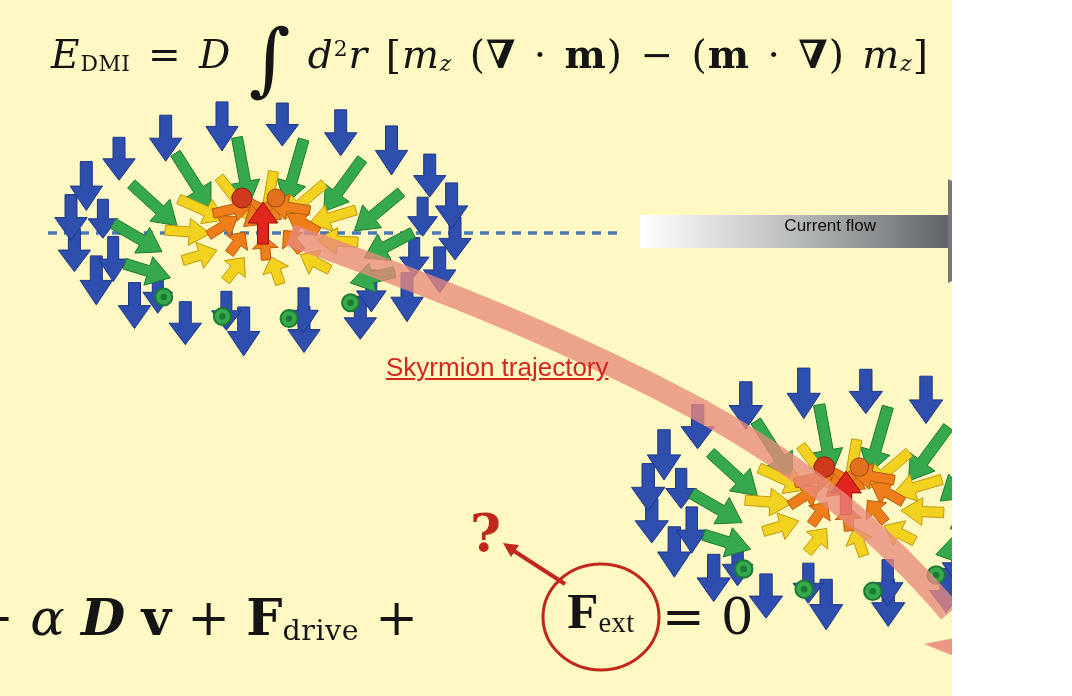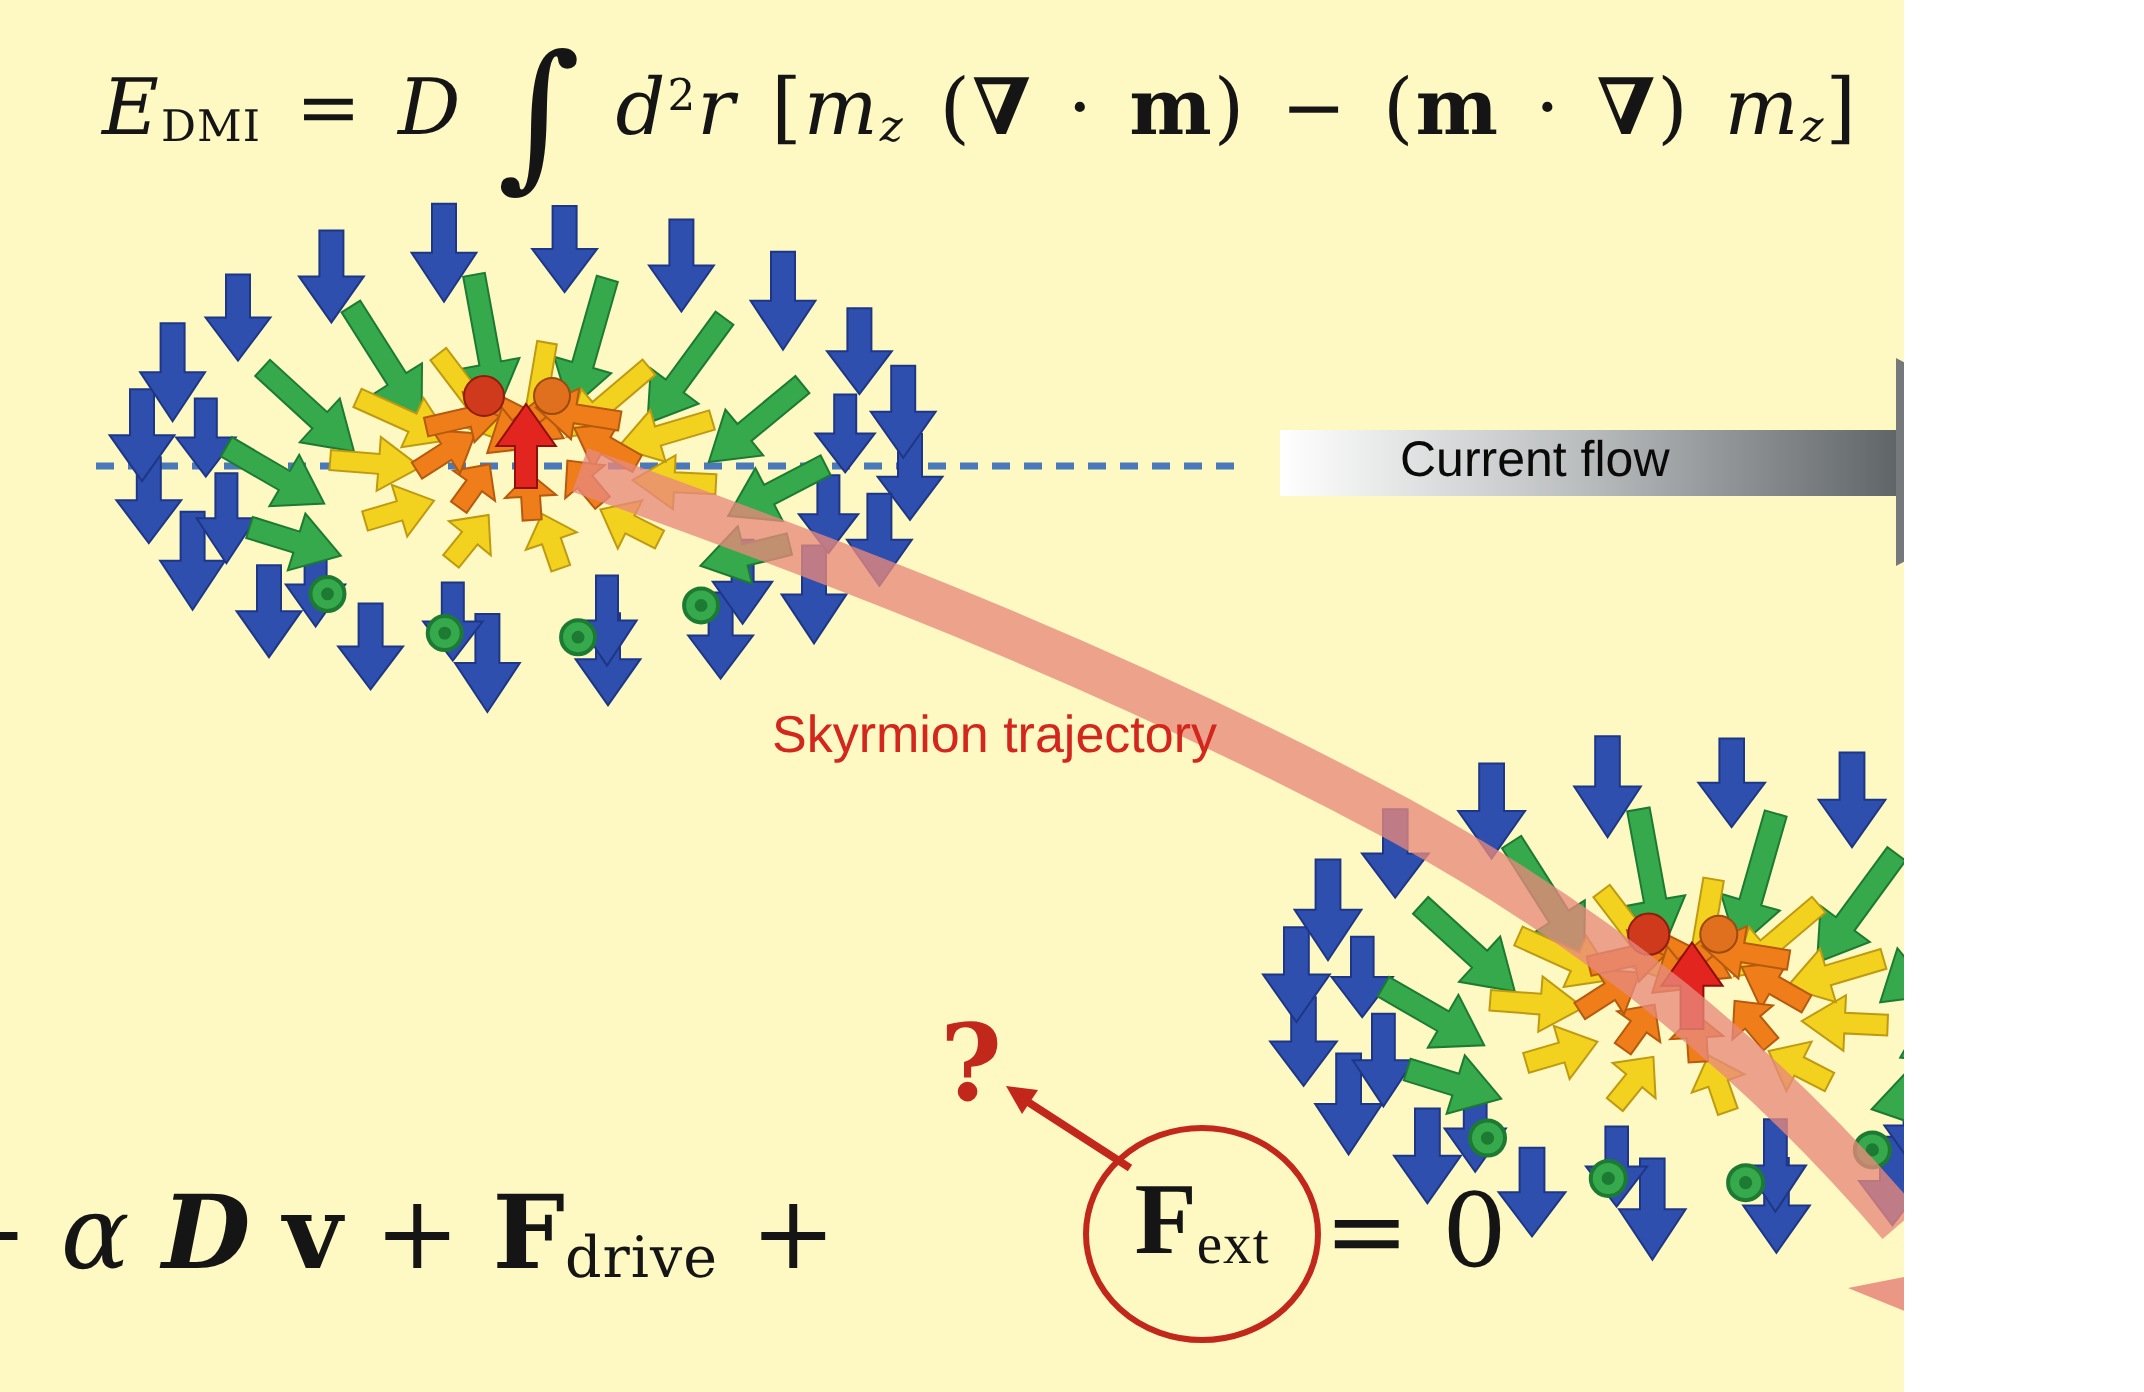--- a/index.html
+++ b/index.html
@@ -17,21 +17,21 @@
   #eq2-post{top:590px;left:662px}
   .t-plain{}
   .t-it{font-style:italic}
   .t-bfu{font-weight:700}
   .t-bf{font-weight:700}
   .t-scr{font-style:italic;font-weight:600}
   .t-sub{font-size:56%;vertical-align:-0.16em;letter-spacing:0.5px}
   .t-subit{font-style:italic;font-size:56%;vertical-align:-0.16em}
   .t-sup{font-size:56%;vertical-align:0.55em}
   .t-int{font-size:205%;font-weight:400;line-height:0;vertical-align:-0.22em;letter-spacing:0}
-  #lbl-current{left:700px;top:216px;width:196px;text-align:left;font-size:25px;color:#0a0a0a}
+  #lbl-current{left:680px;top:216px;width:196px;text-align:right;font-size:17px;color:#0a0a0a}
   #lbl-traj{left:386px;top:352px;font-size:26px}
   #lbl-q{left:470px;top:506px;font-size:53px;font-weight:700;line-height:1;
          font-family:"DejaVu Serif","DejaVu Sans",serif}
 </style>
 </head>
 <body>
 
 <div id="canvas">
 
   <svg id="diagram-svg" width="1072" height="696" viewBox="0 0 1072 696">
@@ -192,21 +192,21 @@
       <g>
         <path d="M 290 235 C 430 285 560 335 700 410 C 800 465 880 530 950 612" fill="none" stroke="#e8897c" stroke-width="23" opacity="0.78"></path>
         <polygon points="973,596 1003,676 924,644 965,636" fill="#e8897c" opacity="0.88"></polygon>
       </g>
     </svg>
 
   <div class="txt eqfont" id="eq-dmi" style="color: rgb(21, 21, 21);"><span class="t-it">E</span><span class="t-sub">DMI</span><span class="t-plain"> = </span><span class="t-it">D</span><span class="t-plain"> </span><span class="t-int">∫</span><span class="t-plain"> </span><span class="t-it">d</span><span class="t-sup">2</span><span class="t-it">r</span><span class="t-plain"> [</span><span class="t-it">m</span><span class="t-subit">z</span><span class="t-plain"> (</span><span class="t-bf">∇</span><span class="t-plain"> · </span><span class="t-bfu">m</span><span class="t-plain">) − (</span><span class="t-bfu">m</span><span class="t-plain"> · </span><span class="t-bf">∇</span><span class="t-plain">) </span><span class="t-it">m</span><span class="t-subit">z</span><span class="t-plain">]</span></div>
 
   <div class="txt" id="lbl-current">Current flow</div>
 
-  <div class="txt" id="lbl-traj" style="color: rgb(211, 38, 29);">Skyrmion trajectory</div>
+  <div class="txt" id="lbl-traj" style="color: rgb(211, 38, 29); text-decoration: underline;">Skyrmion trajectory</div>
 
   <div class="txt" id="lbl-q" style="color: rgb(194, 39, 27);">?</div>
 
   <div class="txt eqfont eq2" id="eq2-pre" style="color: rgb(21, 21, 21);"><span class="t-plain"> × </span><span class="t-bfu">v</span><span class="t-plain"> − </span><span class="t-it">α</span><span class="t-plain"> </span><span class="t-scr">D</span><span class="t-plain"> </span><span class="t-bfu">v</span><span class="t-plain"> + </span><span class="t-bfu">F</span><span class="t-sub">drive</span><span class="t-plain"> +</span></div>
 
   <div class="txt eqfont eq2" id="eq2-circ" style="color: rgb(21, 21, 21); font-family: Liberation Serif, serif;"><span class="t-bfu">F</span><span class="t-sub">ext</span></div>
 
   <div class="txt eqfont eq2" id="eq2-post" style="color: rgb(21, 21, 21);"><span class="t-plain">= 0</span></div>
 
   <svg id="overlay-svg" width="1072" height="696" viewBox="0 0 1072 696">

